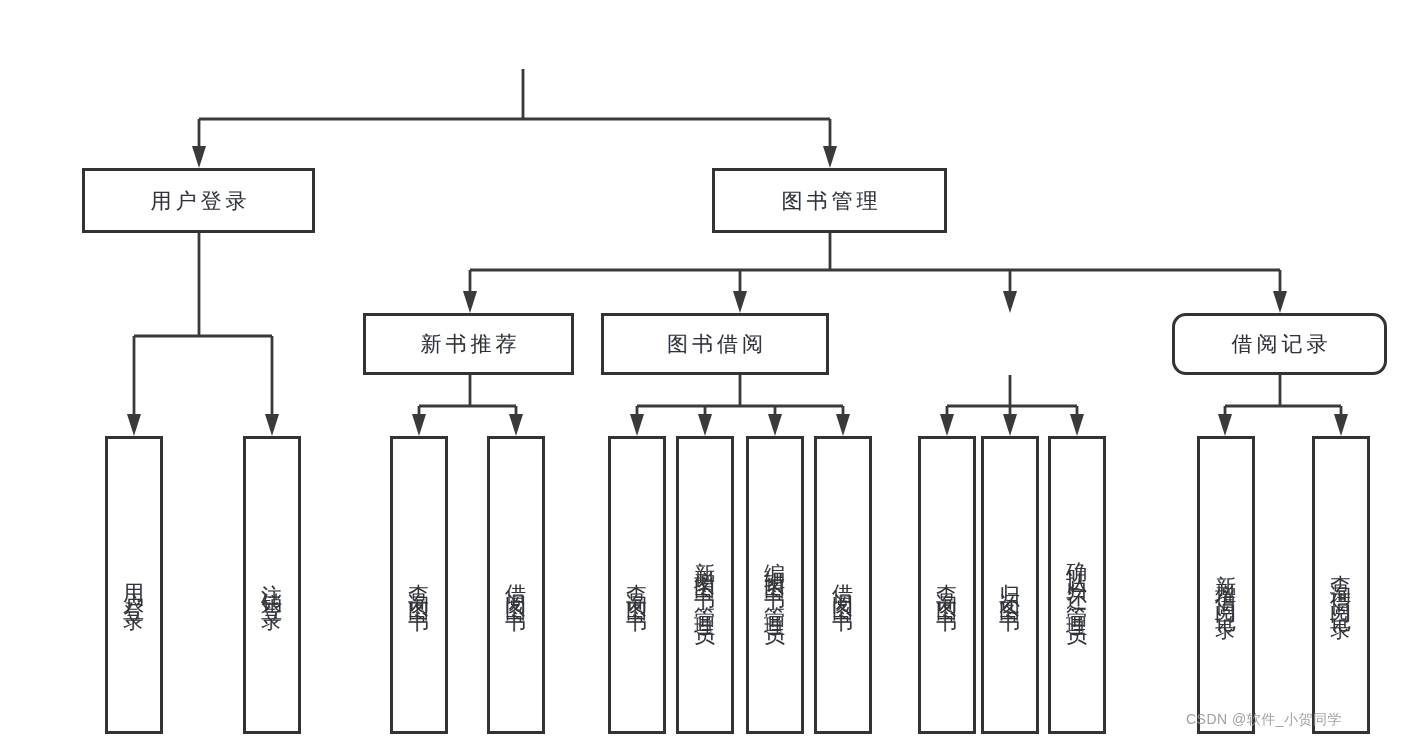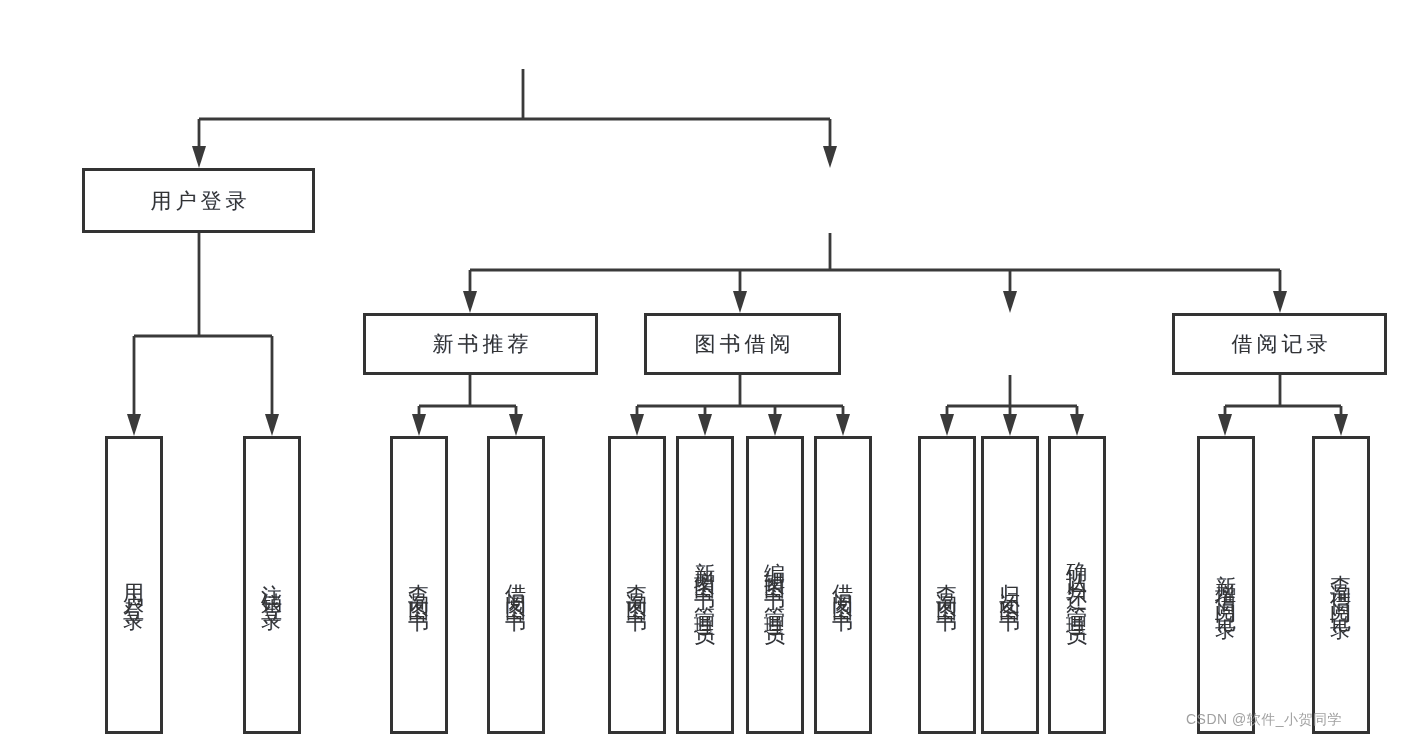--- a/index.html
+++ b/index.html
@@ -109,24 +109,25 @@
     <line class="seg" x1="1280" y1="375" x2="1280" y2="406"></line>
     <line class="seg" x1="1225" y1="406" x2="1341" y2="406"></line>
     <line class="seg" x1="1225" y1="406" x2="1225" y2="420"></line>
     <line class="seg" x1="1341" y1="406" x2="1341" y2="420"></line>
     <polygon class="ah" points="1218,414 1232,414 1225,436"></polygon>
     <polygon class="ah" points="1334,414 1348,414 1341,436"></polygon>
   </svg>
 
 
   <div class="node h" style="left:82px;top:168px;width:233px;height:65px;">用户登录</div>
+  <div class="node h" style="left:712px;top:168px;width:235px;height:65px;">图书管理</div>
 
-  <div class="node h" style="left:363px;top:313px;width:235px;height:62px;">新书推荐</div>
-  <div class="node h" style="left:644px;top:313px;width:197px;height:62px;">图书借阅</div>
-  <div class="node h" style="left:1172px;top:313px;width:215px;height:62px;">借阅记录</div>
+  <div class="node h" style="left:363px;top:313px;width:211px;height:62px;">新书推荐</div>
+  <div class="node h" style="left:601px;top:313px;width:228px;height:62px;">图书借阅</div>
+  <div class="node h" style="left:1172px;top:313px;width:215px;height:62px;border-radius:14px;">借阅记录</div>
 
   <div class="node v vbox" style="left:105px;">
     <span>用户登录</span>
   </div>
   <div class="node v vbox" style="left:243px;">
     <span>注销登录</span>
   </div>
 
   <div class="node v vbox" style="left:390px;">
     <span>查询图书</span>

